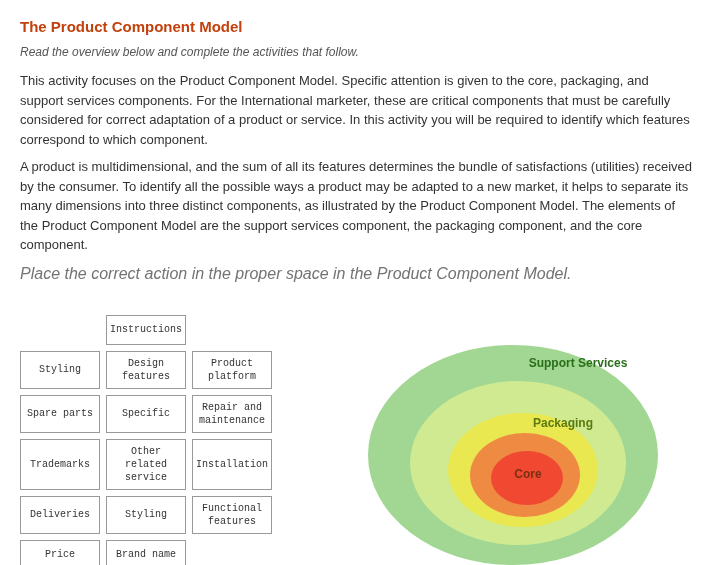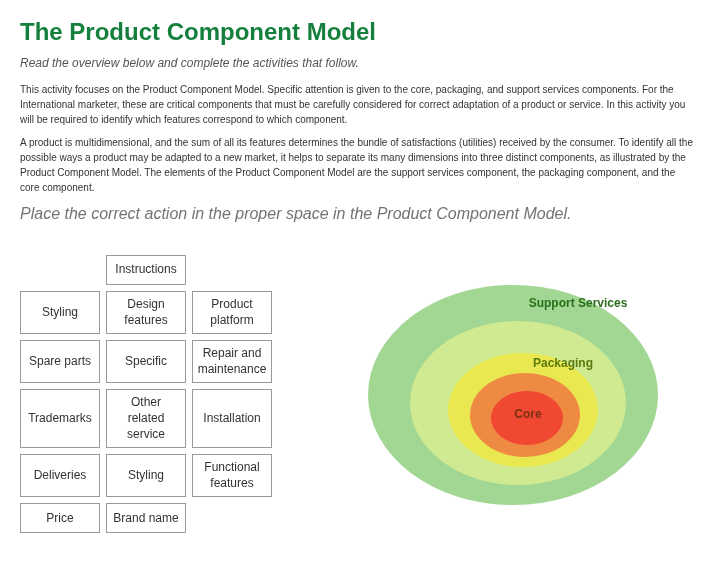--- a/index.html
+++ b/index.html
@@ -6,33 +6,33 @@
     body {
       font-family: Arial, sans-serif;
       background: #fff;
       color: #333;
       font-size: 13px;
       padding: 18px 20px;
       width: 715px;
       min-height: 565px;
     }
     h1 {
-      font-size: 24px;
+      font-size: 15px;
       font-weight: bold;
       margin-bottom: 10px;
-      color: #15803d;
+      color: #c2410c;
     }
     .subtitle {
       font-style: italic;
       font-size: 12px;
       color: #555;
       margin-bottom: 12px;
     }
     .description {
-      font-size: 10px;
+      font-size: 13px;
       line-height: 1.5;
       color: #333;
       margin-bottom: 8px;
     }
     .instruction {
       font-style: italic;
       font-size: 16px;
       color: #737373;
       margin-top: 10px;
       margin-bottom: 32px;
@@ -48,27 +48,28 @@
       grid-template-columns: repeat(3, 80px);
       grid-auto-rows: auto;
       gap: 6px;
       min-width: 260px;
     }
     .drag-item {
       border: 1px solid #999;
       background: #fff;
       text-align: center;
       padding: 5px 4px;
-      font-size: 12px;
+      font-size: 10px;
       cursor: grab;
       min-height: 30px;
       display: flex;
       align-items: center;
       justify-content: center;
       line-height: 1.3;
+      font-family: Liberation Mono, monospace;
     }
     .diagram-area {
       flex: 1;
       display: flex;
       align-items: center;
       justify-content: center;
       position: relative;
       min-width: 340px;
       min-height: 240px;
       text-align: right;

